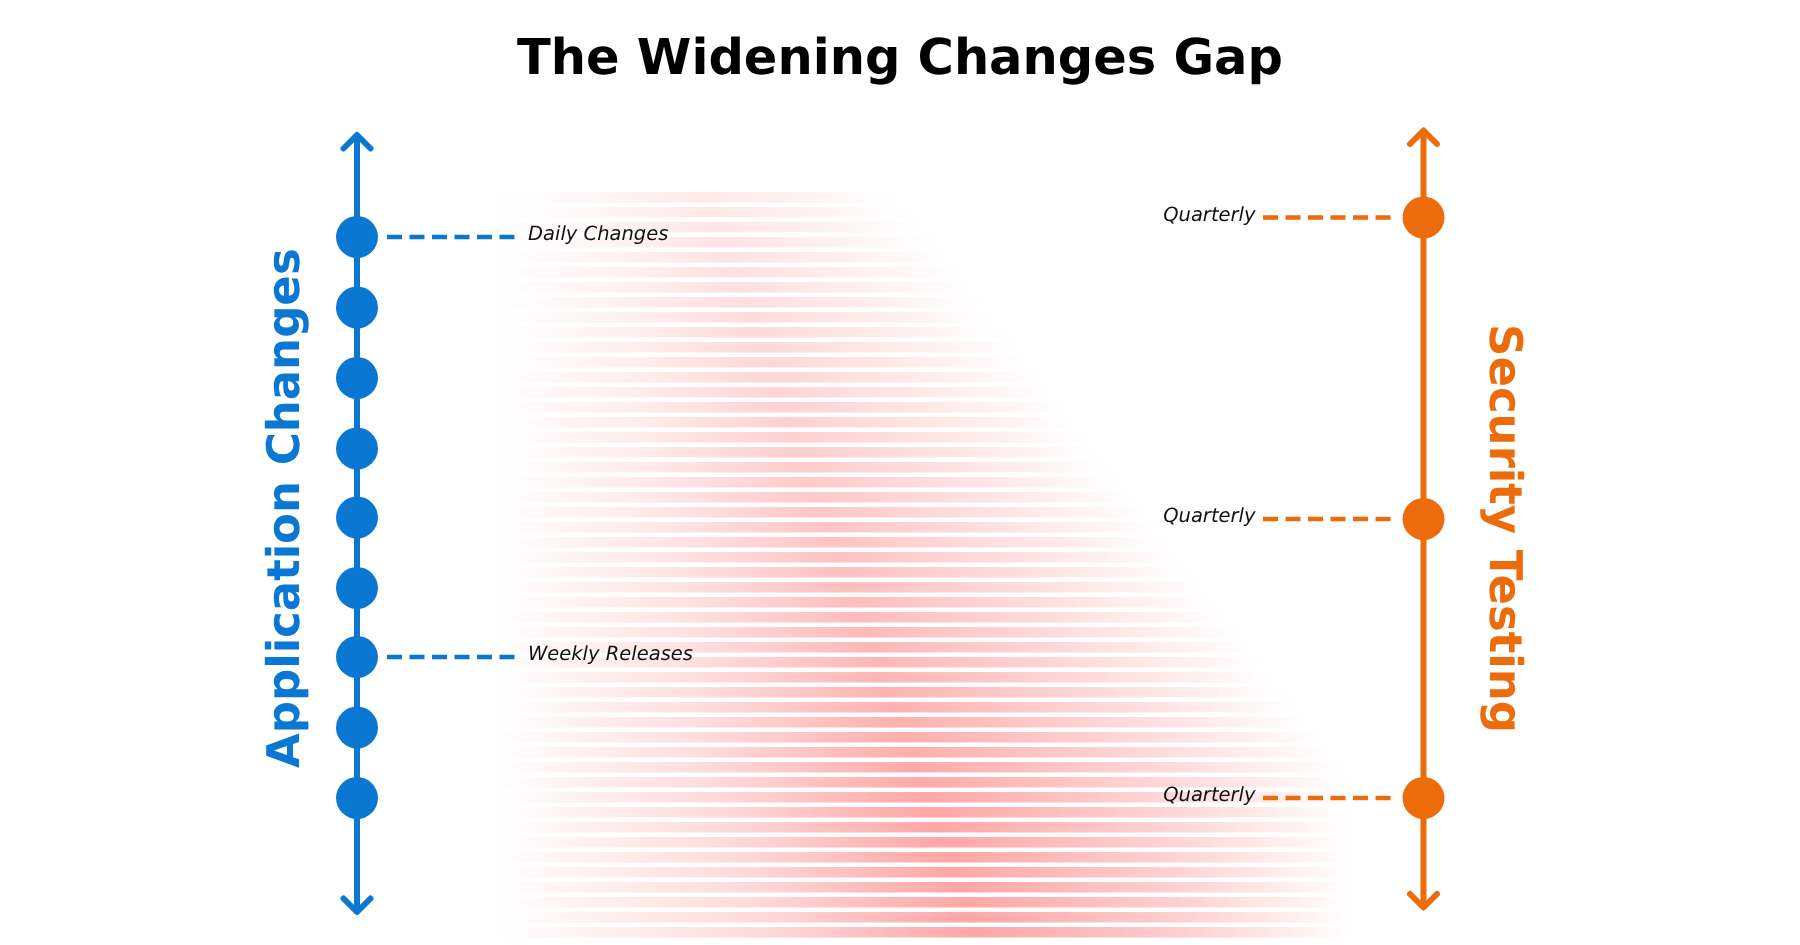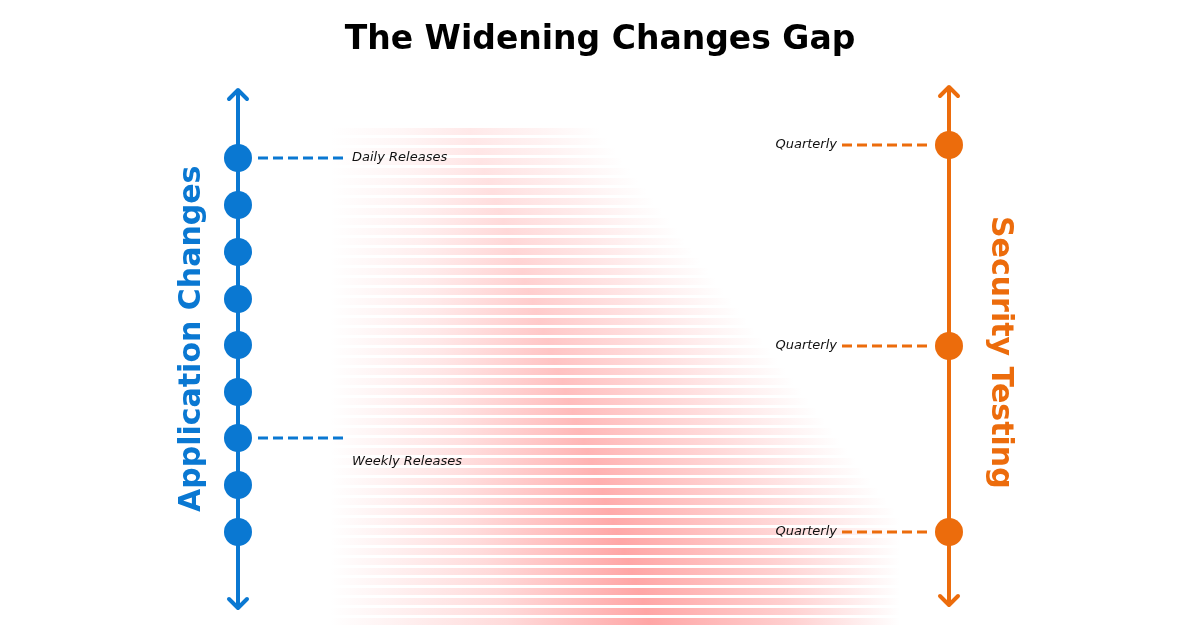--- a/index.html
+++ b/index.html
@@ -104,18 +104,18 @@
       <line x1="842" y1="145" x2="929" y2="145" stroke="#ec6c0c" stroke-width="3" stroke-dasharray="10,5"></line>
       <line x1="842" y1="346" x2="929" y2="346" stroke="#ec6c0c" stroke-width="3" stroke-dasharray="10,5"></line>
       <line x1="842" y1="532" x2="929" y2="532" stroke="#ec6c0c" stroke-width="3" stroke-dasharray="10,5"></line>
     </g>
 </svg>
 
 <div class="axis-title left">Application Changes</div>
 <div class="axis-title right">Security Testing</div>
 
 <div id="labels">
-    <div class="label" style="left: 352px; top: 149px;">Daily Releases</div>
-    <div class="label" style="left: 352px; top: 429px; margin-top: 24px;">Weekly Releases</div>
+    <div class="label" style="left: 352px; top: 149px;">Daily Changes</div>
+    <div class="label" style="left: 352px; top: 429px;">Weekly Releases</div>
     <div class="label right-align" style="right: 363px; top: 136px;">Quarterly</div>
     <div class="label right-align" style="right: 363px; top: 337px;">Quarterly</div>
     <div class="label right-align" style="right: 363px; top: 523px;">Quarterly</div>
   </div>
 
 </body></html>

